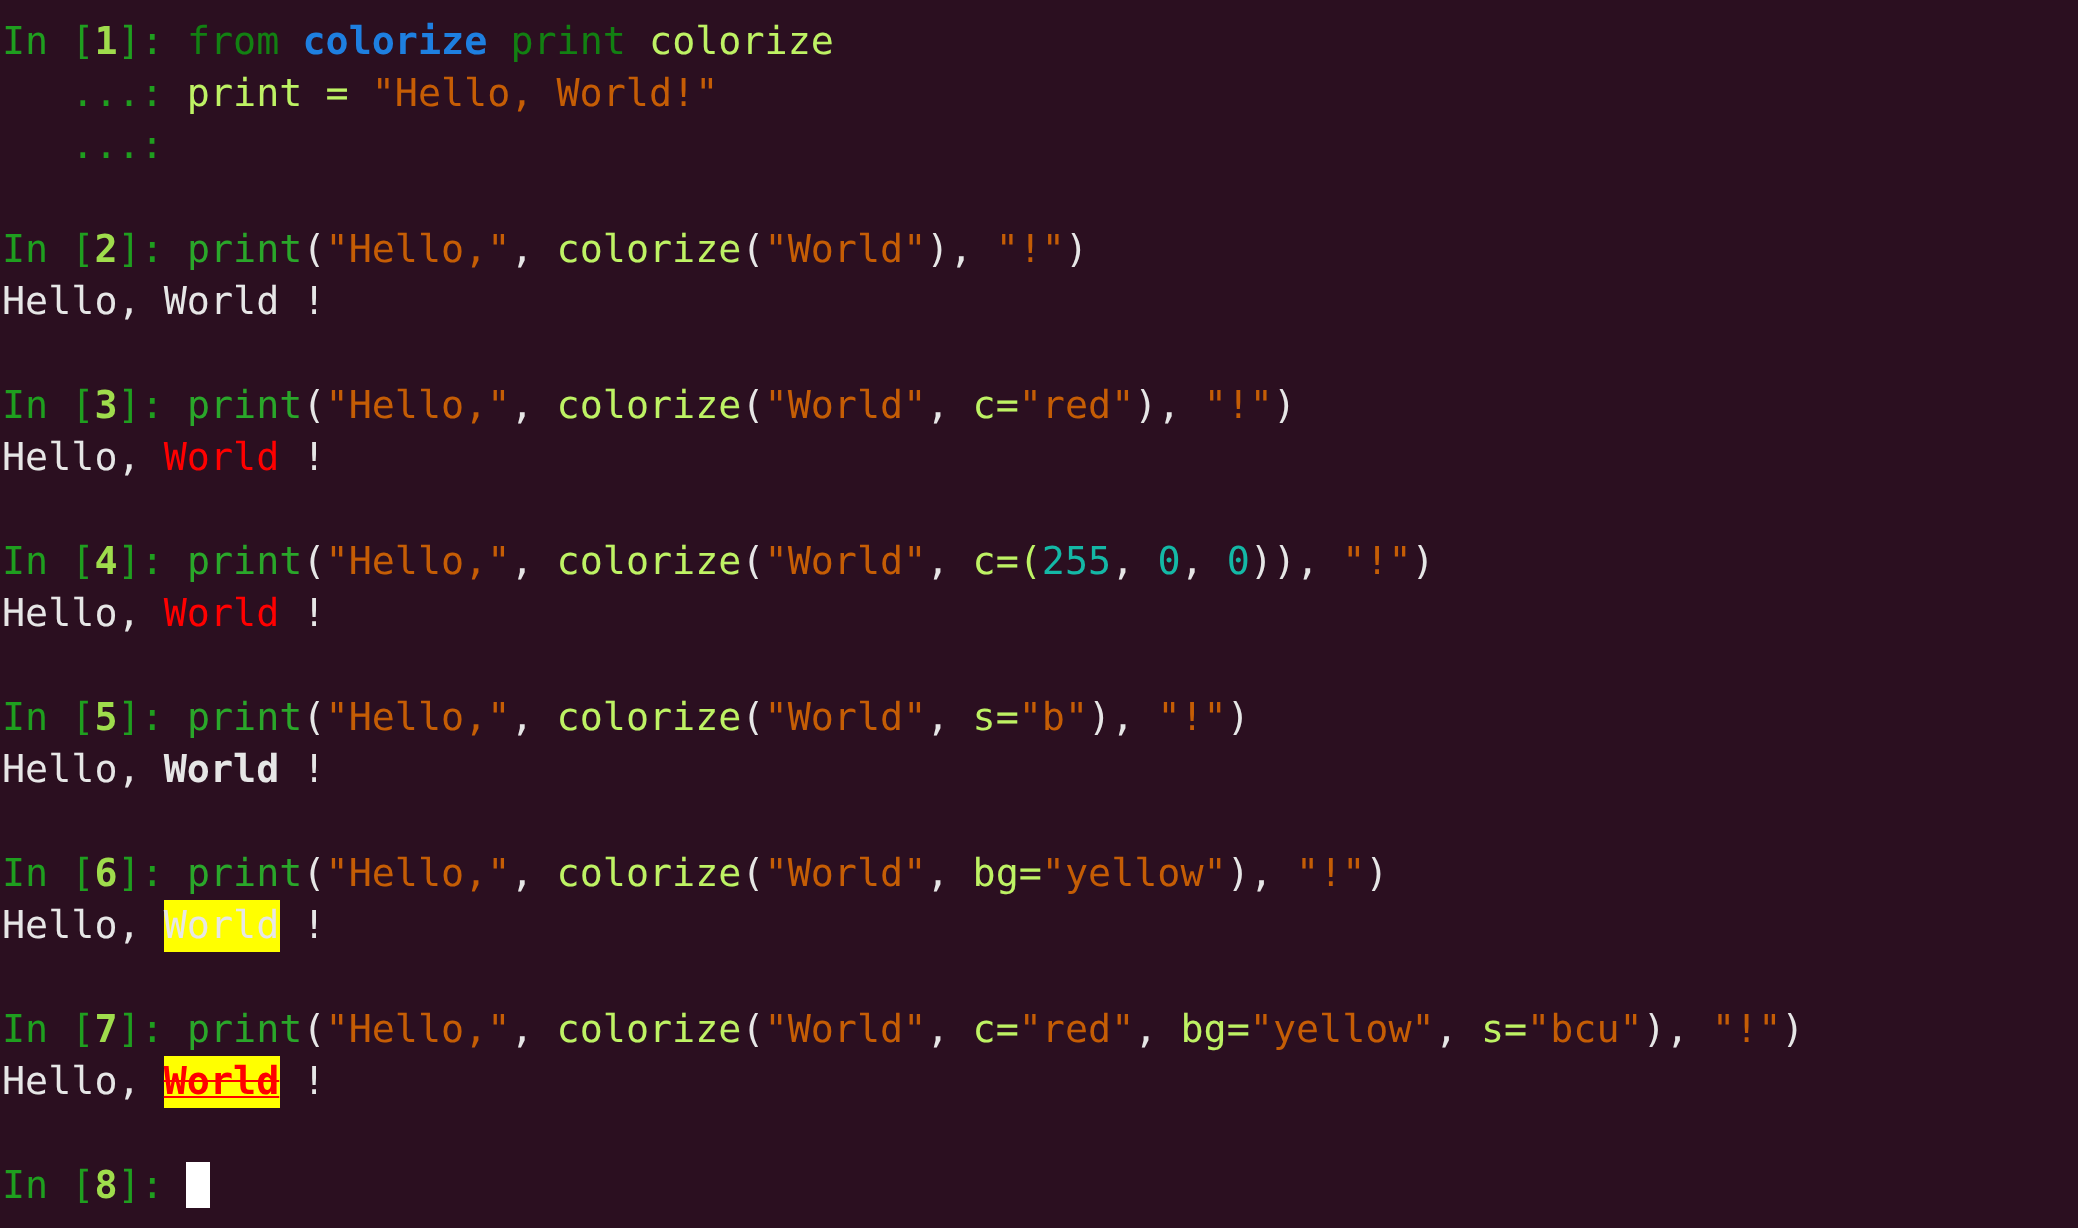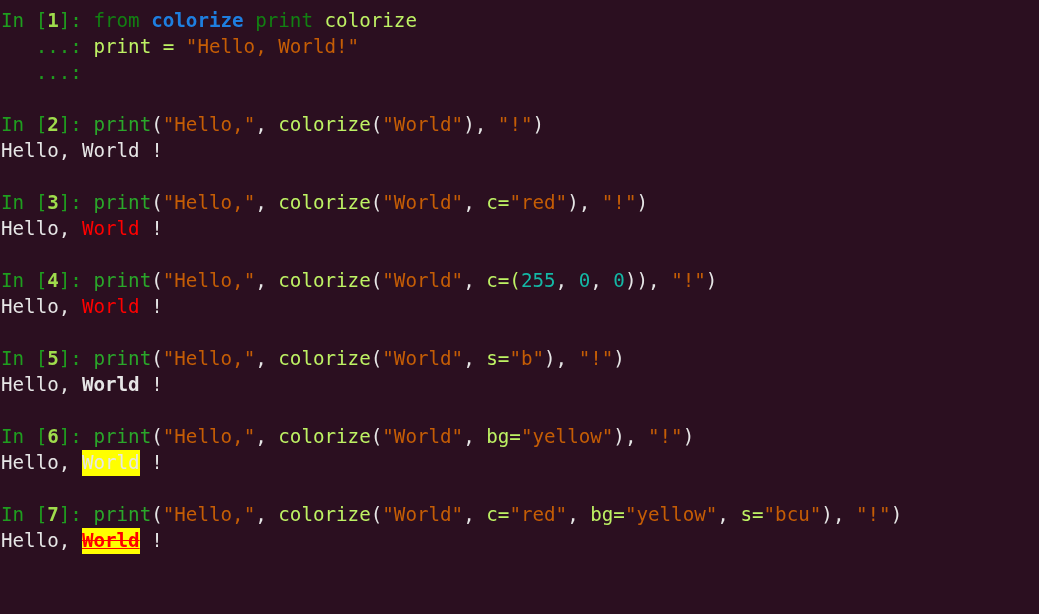--- a/index.html
+++ b/index.html
@@ -116,14 +116,15 @@
   <div class="line"><span class="tok-out">Hello, </span><span class="tok-out out-bg-yellow-block">World</span><span class="tok-out"> !</span></div>
 
   <div class="line blank spacer-26"></div>
 
   <div class="line"><span class="tok-prompt">In [</span><span class="tok-promptnum">7</span><span class="tok-prompt">]: </span><span class="tok-builtin">print</span><span class="tok-punct">(</span><span class="tok-str">"Hello,"</span><span class="tok-punct">, </span><span class="tok-name">colorize</span><span class="tok-punct">(</span><span class="tok-str">"World"</span><span class="tok-punct">, </span><span class="tok-name">c=</span><span class="tok-str">"red"</span><span class="tok-punct">, </span><span class="tok-name">bg=</span><span class="tok-str">"yellow"</span><span class="tok-punct">, </span><span class="tok-name">s=</span><span class="tok-str">"bcu"</span><span class="tok-punct">)</span><span class="tok-punct">, </span><span class="tok-str">"!"</span><span class="tok-punct">)</span></div>
 
   <div class="line"><span class="tok-out">Hello, </span><span class="out-red out-bcu out-bg-yellow-block">World</span><span class="tok-out"> !</span></div>
 
   <div class="line blank spacer-26"></div>
 
+  <div class="line"><span class="tok-prompt">In [</span><span class="tok-promptnum">8</span><span class="tok-prompt">]: </span><span class="cursor"></span></div>
 
 </div>
 
 </body></html>

